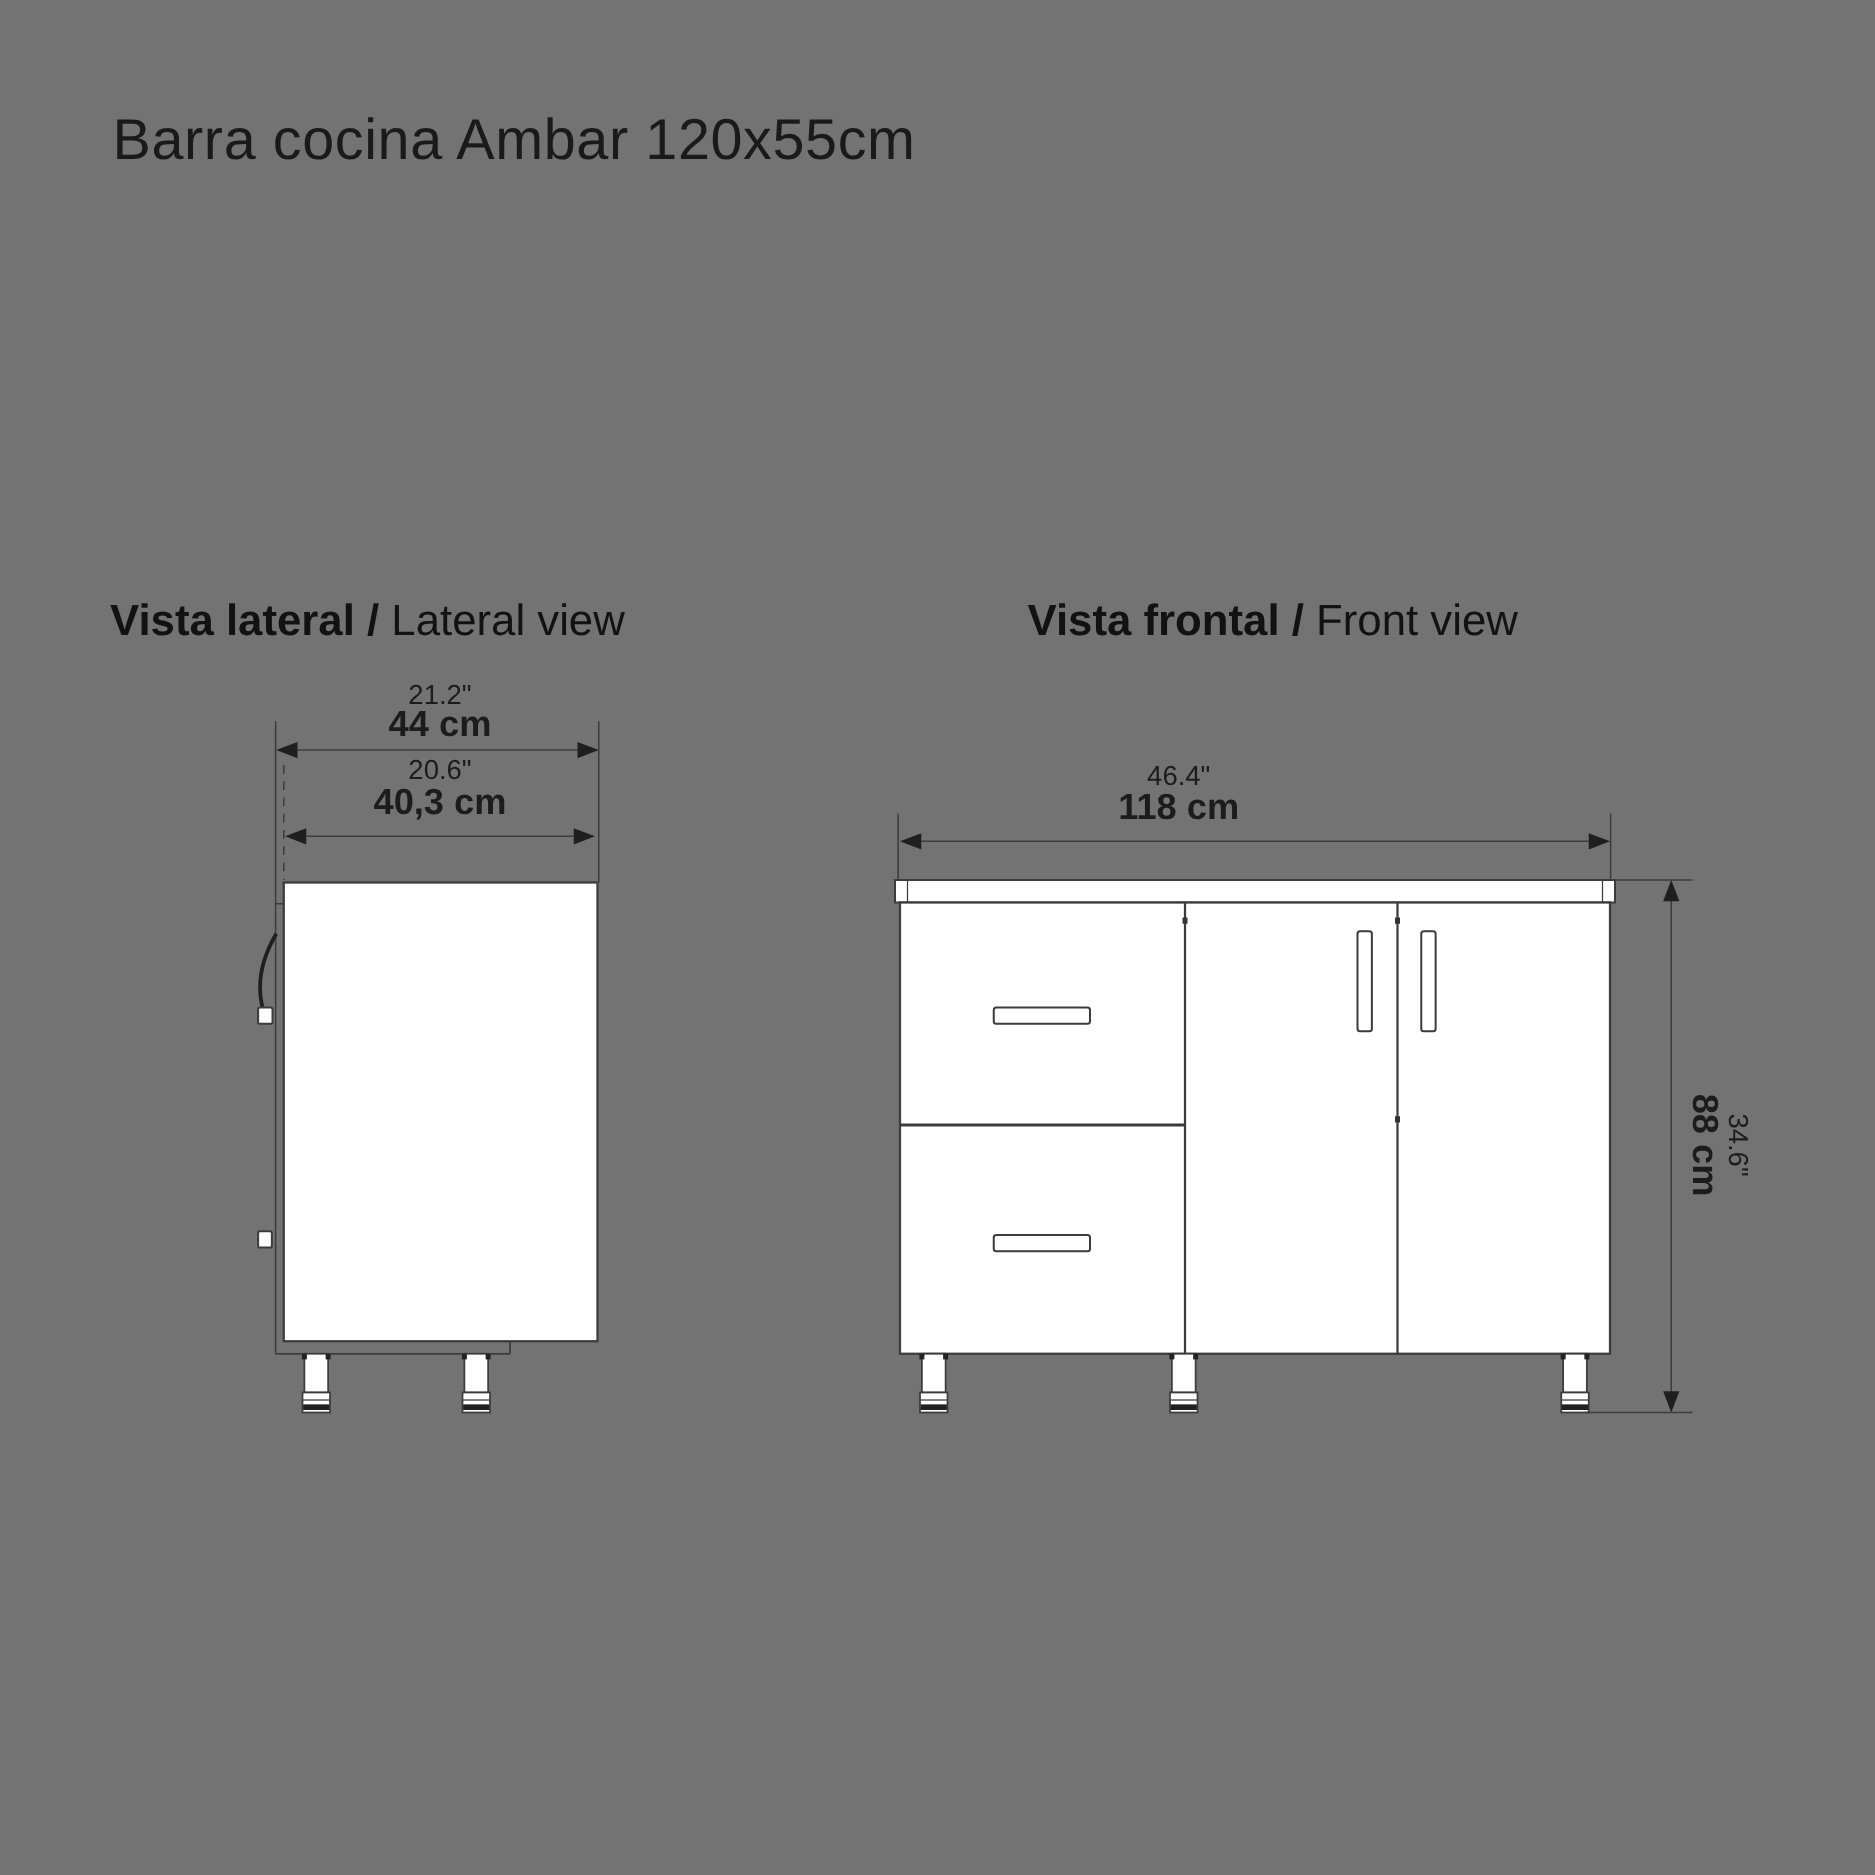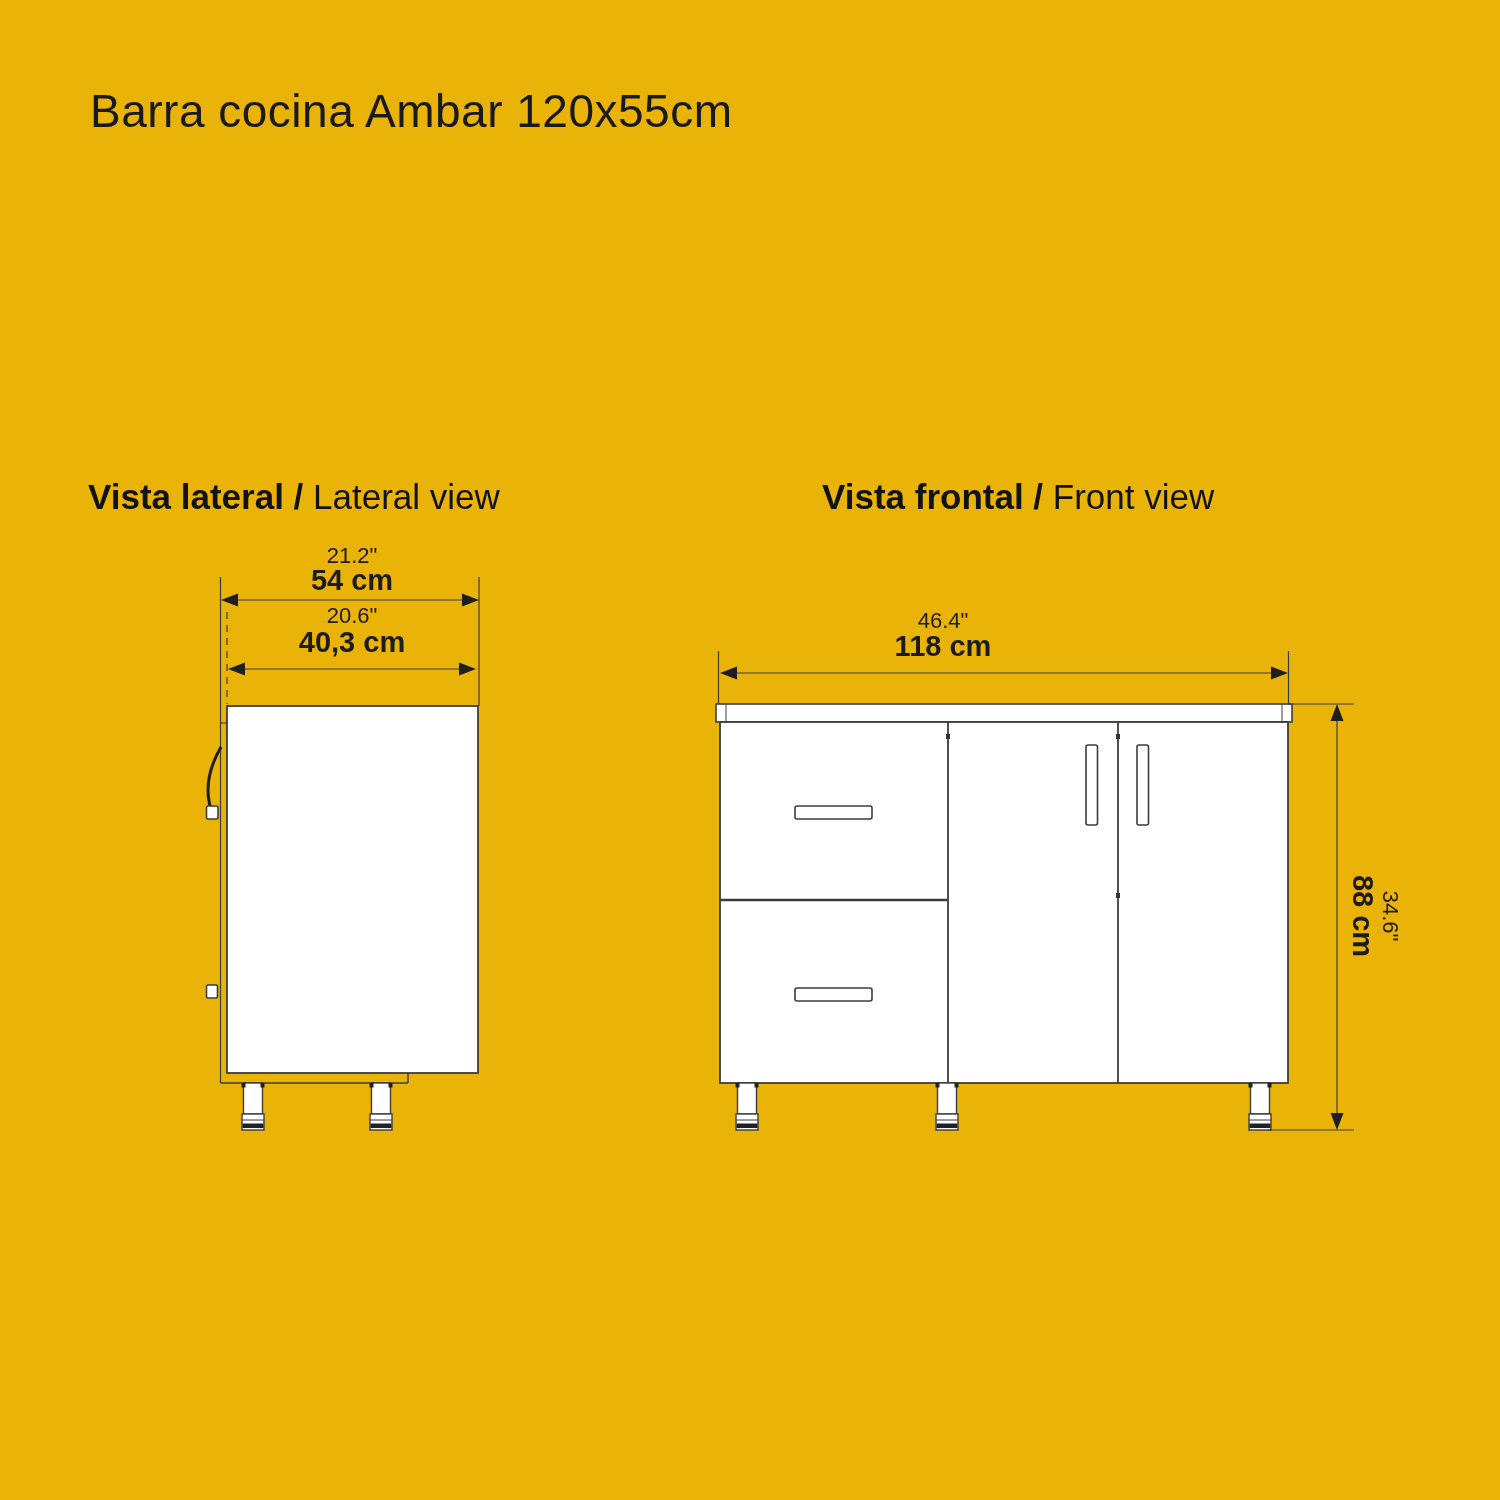--- a/index.html
+++ b/index.html
@@ -1,19 +1,19 @@
 <!DOCTYPE html>
 <html><head>
 <meta charset="utf-8">
 <style>
   html,body{margin:0;padding:0;background:#ffffff;}
   .canvas{
     position:relative;
     width:1500px;height:1500px;
-    background:#eab308;
+    background:#737373;
     font-family:"Liberation Sans", sans-serif;
     overflow:hidden;
   }
   .page-title{
     position:absolute;left:90px;top:84px;
     font-size:46px;font-weight:400;color:#1a1a1a;
     letter-spacing:0.5px;white-space:nowrap;
   }
   .view-header{
     position:absolute;top:477px;
@@ -163,21 +163,21 @@
     <span class="hb">Vista frontal /</span>
     <span class="hr">Front view</span>
   </div>
 
   <div class="view-header left">
     <span class="hb">Vista lateral /</span>
     <span class="hr">Lateral view</span>
   </div>
 
   <div class="dimlabel din lat-center" style="top:544px;">21.2"</div>
-  <div class="dimlabel dcm lat-center" style="top:565px;">54 cm</div>
+  <div class="dimlabel dcm lat-center" style="top:565px;">44 cm</div>
   <div class="dimlabel din lat-center" style="top:604px;">20.6"</div>
   <div class="dimlabel dcm lat-center" style="top:627px;">40,3 cm</div>
 
   <div class="dimlabel din fr-center" style="top:609px;">46.4"</div>
   <div class="dimlabel dcm fr-center" style="top:631px;">118 cm</div>
 
   <div class="vdim">
     <div class="din">34.6"</div>
     <div class="dcm">88 cm</div>
   </div>

